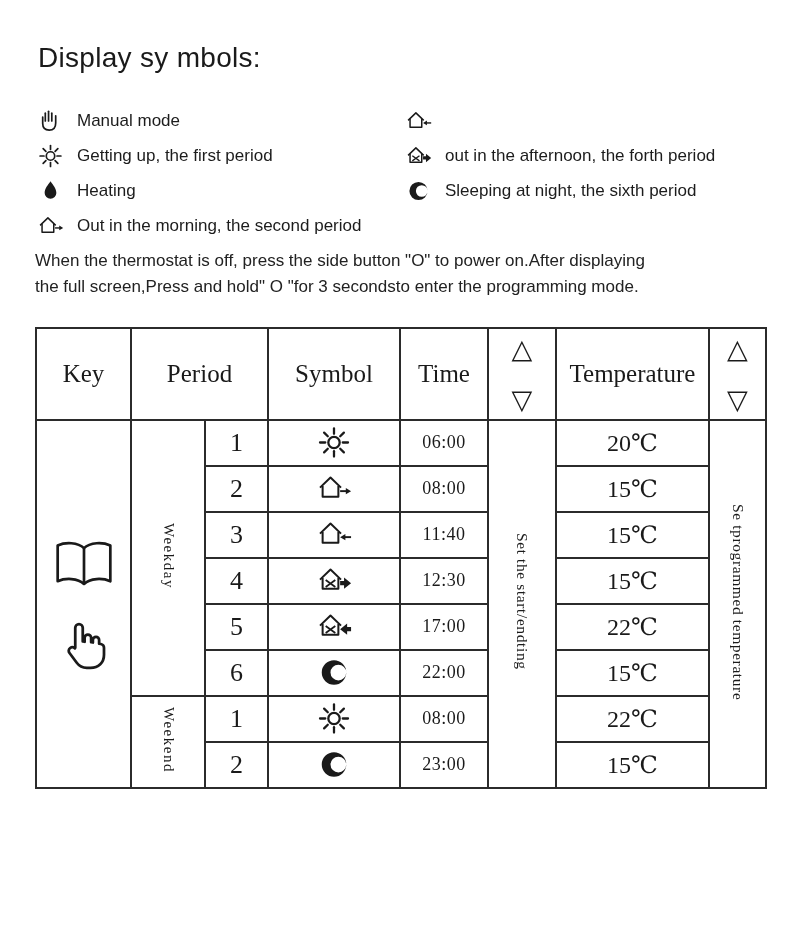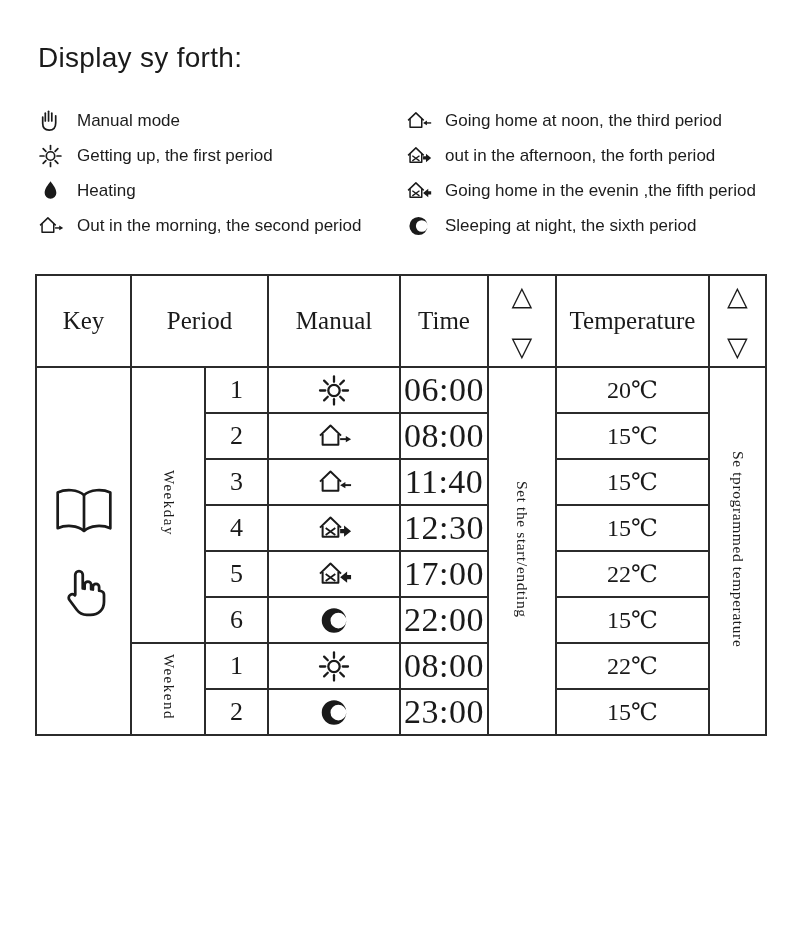--- a/index.html
+++ b/index.html
@@ -19,21 +19,21 @@
   .icon-svg{width:100%;height:100%;display:block;color:#1a1a1a;}
 
   .instructions{font-size:17px;line-height:1.55;color:#222;margin:0 0 6px 0;}
 
   table.prog{border-collapse:collapse;table-layout:fixed;width:730px;margin-top:26px;
     font-family:"Liberation Serif","DejaVu Serif",serif;}
   table.prog th,table.prog td{border:2px solid #2b2b2b;text-align:center;vertical-align:middle;padding:0;}
   table.prog thead th{height:90px;font-size:25px;font-weight:400;}
   th.th-temp{font-size:20px;}
   td.num{font-size:26px;height:44px;}
-  td.time{font-size:34px;letter-spacing:.5px;}
+  td.time{font-size:18px;letter-spacing:.5px;}
   td.temp{font-size:24px;}
   td.sym{line-height:0;}
   .sym-icon{width:40px;height:35px;}
   .arrow-head{display:flex;flex-direction:column;justify-content:space-between;align-items:center;
     height:78px;padding:5px 0;font-family:"DejaVu Sans",sans-serif;}
   .tri{font-size:27px;line-height:1;color:#1a1a1a;}
   .vtext{writing-mode:vertical-rl;text-orientation:mixed;display:inline-block;}
   td.group-cell .vtext{font-size:15px;letter-spacing:1.5px;}
   td.side-cell .vtext{font-size:15.5px;letter-spacing:.6px;}
   td.key-cell{vertical-align:middle;}
@@ -118,21 +118,21 @@
       <path d="M24 9 V35.5"></path>
     </g>
   </symbol>
   <symbol id="hand-pointer-icon" viewBox="0 0 40 44">
     <path fill="none" stroke="currentColor" stroke-width="2.2" stroke-linejoin="round" stroke-linecap="round" d="M13 25 V9 a3 3 0 0 1 6 0 v11 l1.5 0.2 V17 a2.6 2.6 0 0 1 5.2 0 v3.6 l1.4 0.2 v-2 a2.5 2.5 0 0 1 5 0 v3 l1.3 0.2 c1.6 0.3 2.6 1.4 2.6 3 v5.5 c0 6.3 -4.4 10.5 -10.8 10.5 h-3 c-3.4 0 -6 -1.3 -8 -4 l-5.8 -7.8 c-1 -1.3 -0.8 -3 0.5 -4 1.2 -0.9 2.8 -0.8 3.8 0.3 Z"></path>
   </symbol>
 </svg>
 
 <div class="page">
 
-  <div class="h1">Display sy forth:</div>
+  <div class="h1">Display sy mbols:</div>
 
   <div class="legend">
     <div class="legend-col left">
       <div class="legend-item">
         <span class="icon-wrap legend-icon">
             <svg class="icon-svg" aria-hidden="true">
               <use href="#manual-mode-icon" width="100%" height="100%"></use>
             </svg>
           </span>
         <span class="label">Manual mode</span>
@@ -162,67 +162,62 @@
         <span class="label">Out in the morning, the second period</span>
       </div>
     </div>
     <div class="legend-col right">
       <div class="legend-item">
         <span class="icon-wrap legend-icon">
             <svg class="icon-svg" aria-hidden="true">
               <use href="#house-in-icon" width="100%" height="100%"></use>
             </svg>
           </span>
-        <span class="label">Going home at noon, the third period</span>
       </div>
       <div class="legend-item">
         <span class="icon-wrap legend-icon">
             <svg class="icon-svg" aria-hidden="true">
               <use href="#house-x-out-icon" width="100%" height="100%"></use>
             </svg>
           </span>
         <span class="label">out  in the afternoon, the forth period</span>
-      </div>
-      <div class="legend-item">
-        <span class="icon-wrap legend-icon">
-            <svg class="icon-svg" aria-hidden="true">
-              <use href="#house-x-in-icon" width="100%" height="100%"></use>
-            </svg>
-          </span>
-        <span class="label">Going home in the evenin ,the fifth period</span>
       </div>
       <div class="legend-item">
         <span class="icon-wrap legend-icon">
             <svg class="icon-svg" aria-hidden="true">
               <use href="#moon-icon" width="100%" height="100%"></use>
             </svg>
           </span>
         <span class="label">Sleeping at night, the sixth period</span>
       </div>
     </div>
   </div>
 
 
+  <div class="instructions">
+    <div>When the thermostat is off, press the side button "O" to power on.After displaying</div>
+    <div>the full screen,Press and hold" O "for 3 secondsto enter the programming mode.</div>
+  </div>
 
   <table class="prog">
     <colgroup>
       <col style="width:95px">
         <col style="width:74px">
         <col style="width:63px">
         <col style="width:132px">
       <col style="width:88px">
         <col style="width:68px">
         <col style="width:153px">
         <col style="width:57px">
     </colgroup>
     <thead>
       <tr>
         <th>Key</th>
         <th colspan="2">Period</th>
-        <th>Manual</th>
+        <th>Symbol</th>
         <th>Time</th>
         <th>
           <div class="arrow-head">
             <span class="tri">△</span>
             <span class="tri">▽</span>
           </div>
         </th>
         <th class="th-temp">Temperature</th>
         <th>
           <div class="arrow-head">

